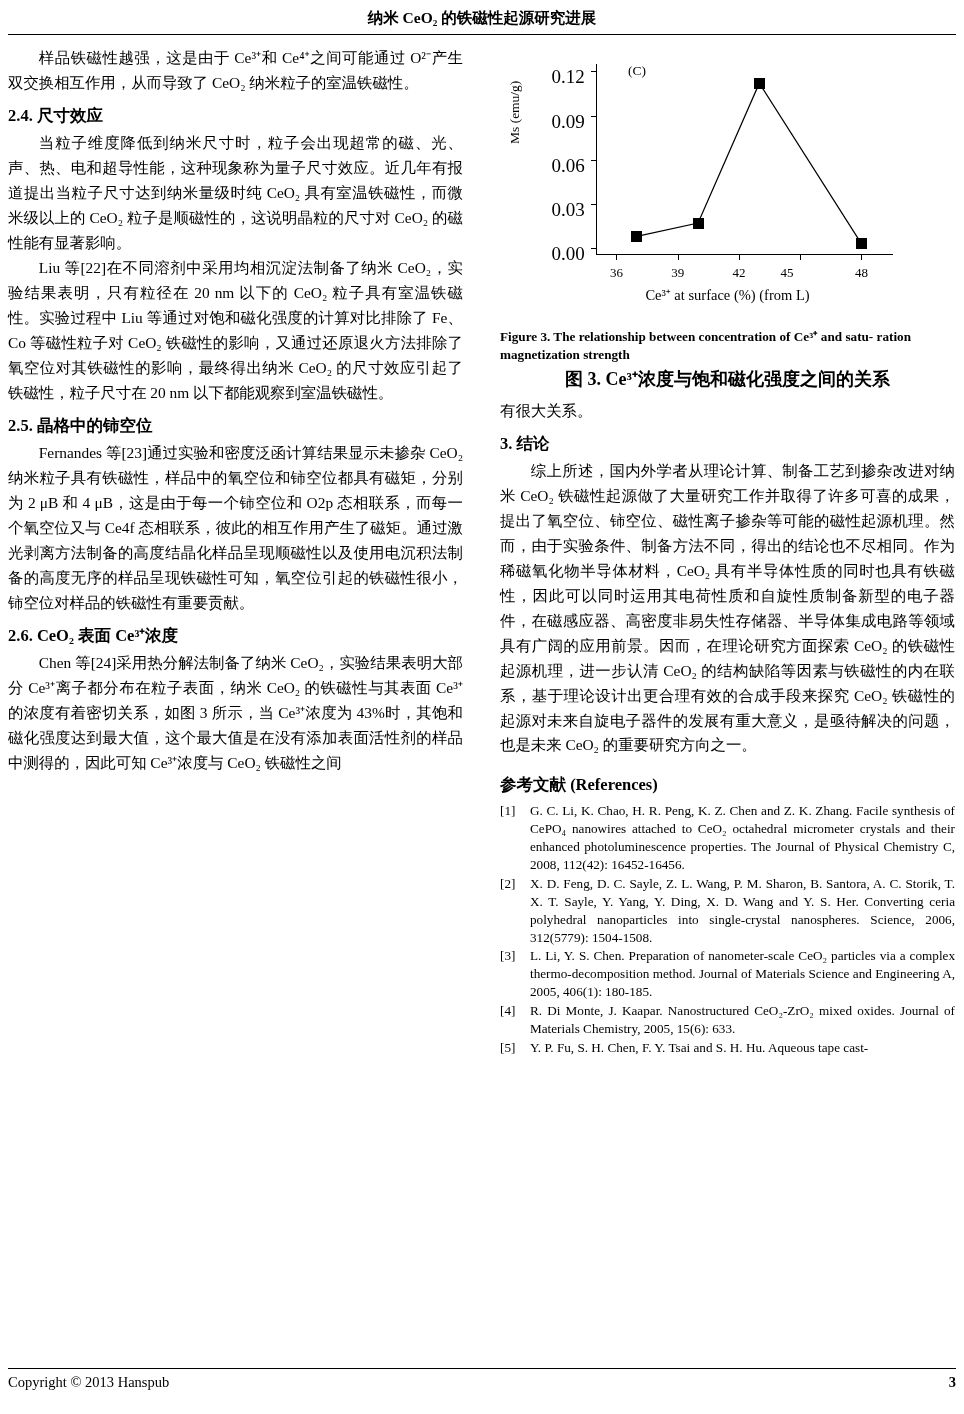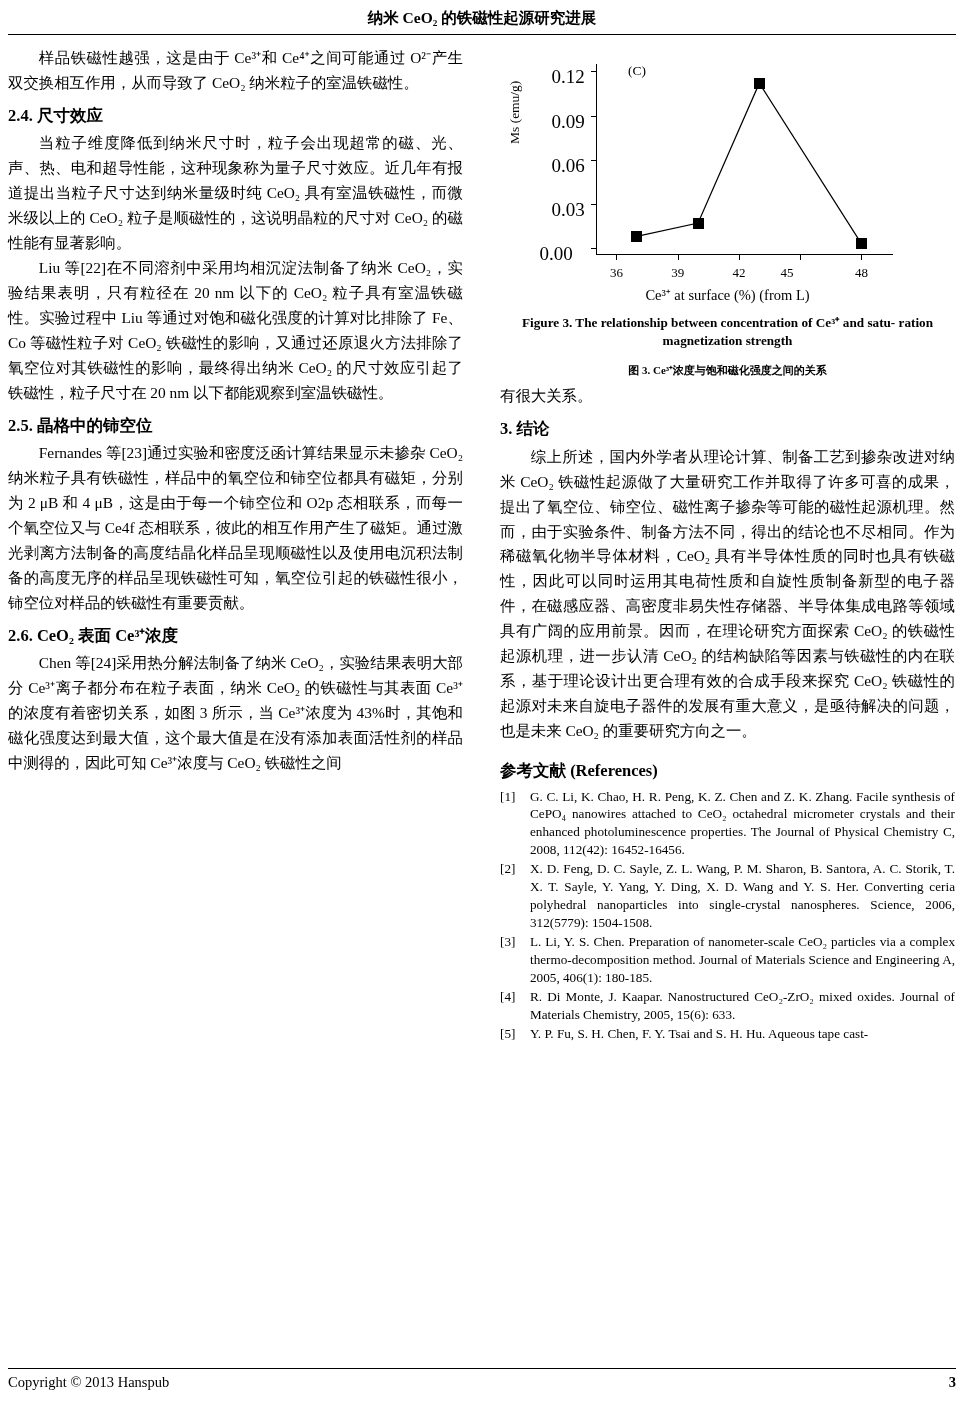--- a/index.html
+++ b/index.html
@@ -143,31 +143,31 @@
   .marker {
     position: absolute;
     width: 11px; height: 11px;
     background: #000;
     margin-left: -5.5px;
     margin-top: -5.5px;
   }
   .fig-caption {
     font-size: 13.2px;
     font-weight: bold;
-    text-align: center;
+    text-align: left;
     line-height: 1.38;
     text-indent: 0;
-    margin-top: 6px;
+    margin-top: 20px;
   }
   .fig-caption-cn {
-    font-size: 11px;
+    font-size: 18px;
     font-weight: bold;
     text-align: center;
     text-indent: 0;
-    margin-top: 12px;
+    margin-top: 1px;
   }
 
   
   .ref-list { margin-top: 6px; }
   .ref-item {
     display: flex;
     font-size: 13.2px;
     line-height: 1.36;
     text-align: justify;
     margin-bottom: 1px;
@@ -223,21 +223,21 @@
   <div class="col col-right">
 
     <div class="figure-box">
       <div class="chart-area" id="chart-area">
         <div class="ylabel">Ms (emu/g)</div>
         <div class="panel-label">(C)</div>
         <div class="axis-left"></div>
         <div class="axis-bottom"></div>
         <div class="xlabel">Ce³⁺ at surface (%) (from L)</div>
       <div class="tick-h" style="top: 202.109px;"></div>
-          <div class="ytick" style="top: 193.109px; left: 34px; width: 44px;">0.00</div>
+          <div class="ytick" style="top: 193.109px; left: 46px; width: 44px;">0.00</div>
           <div class="tick-h" style="top: 157.922px;"></div>
           <div class="ytick" style="top: 148.922px; left: 46px; width: 44px;">0.03</div>
           <div class="tick-h" style="top: 113.736px;"></div>
           <div class="ytick" style="top: 104.736px; left: 46px; width: 44px;">0.06</div>
           <div class="tick-h" style="top: 69.5504px;"></div>
           <div class="ytick" style="top: 60.5504px; left: 46px; width: 44px;">0.09</div>
           <div class="tick-h" style="top: 25.3643px;"></div>
           <div class="ytick" style="top: 16.3643px; left: 46px; width: 44px;">0.12</div>
           <div class="tick-v" style="left: 116.414px;"></div>
           <div class="xtick" style="left: 96.4138px;">36</div>

